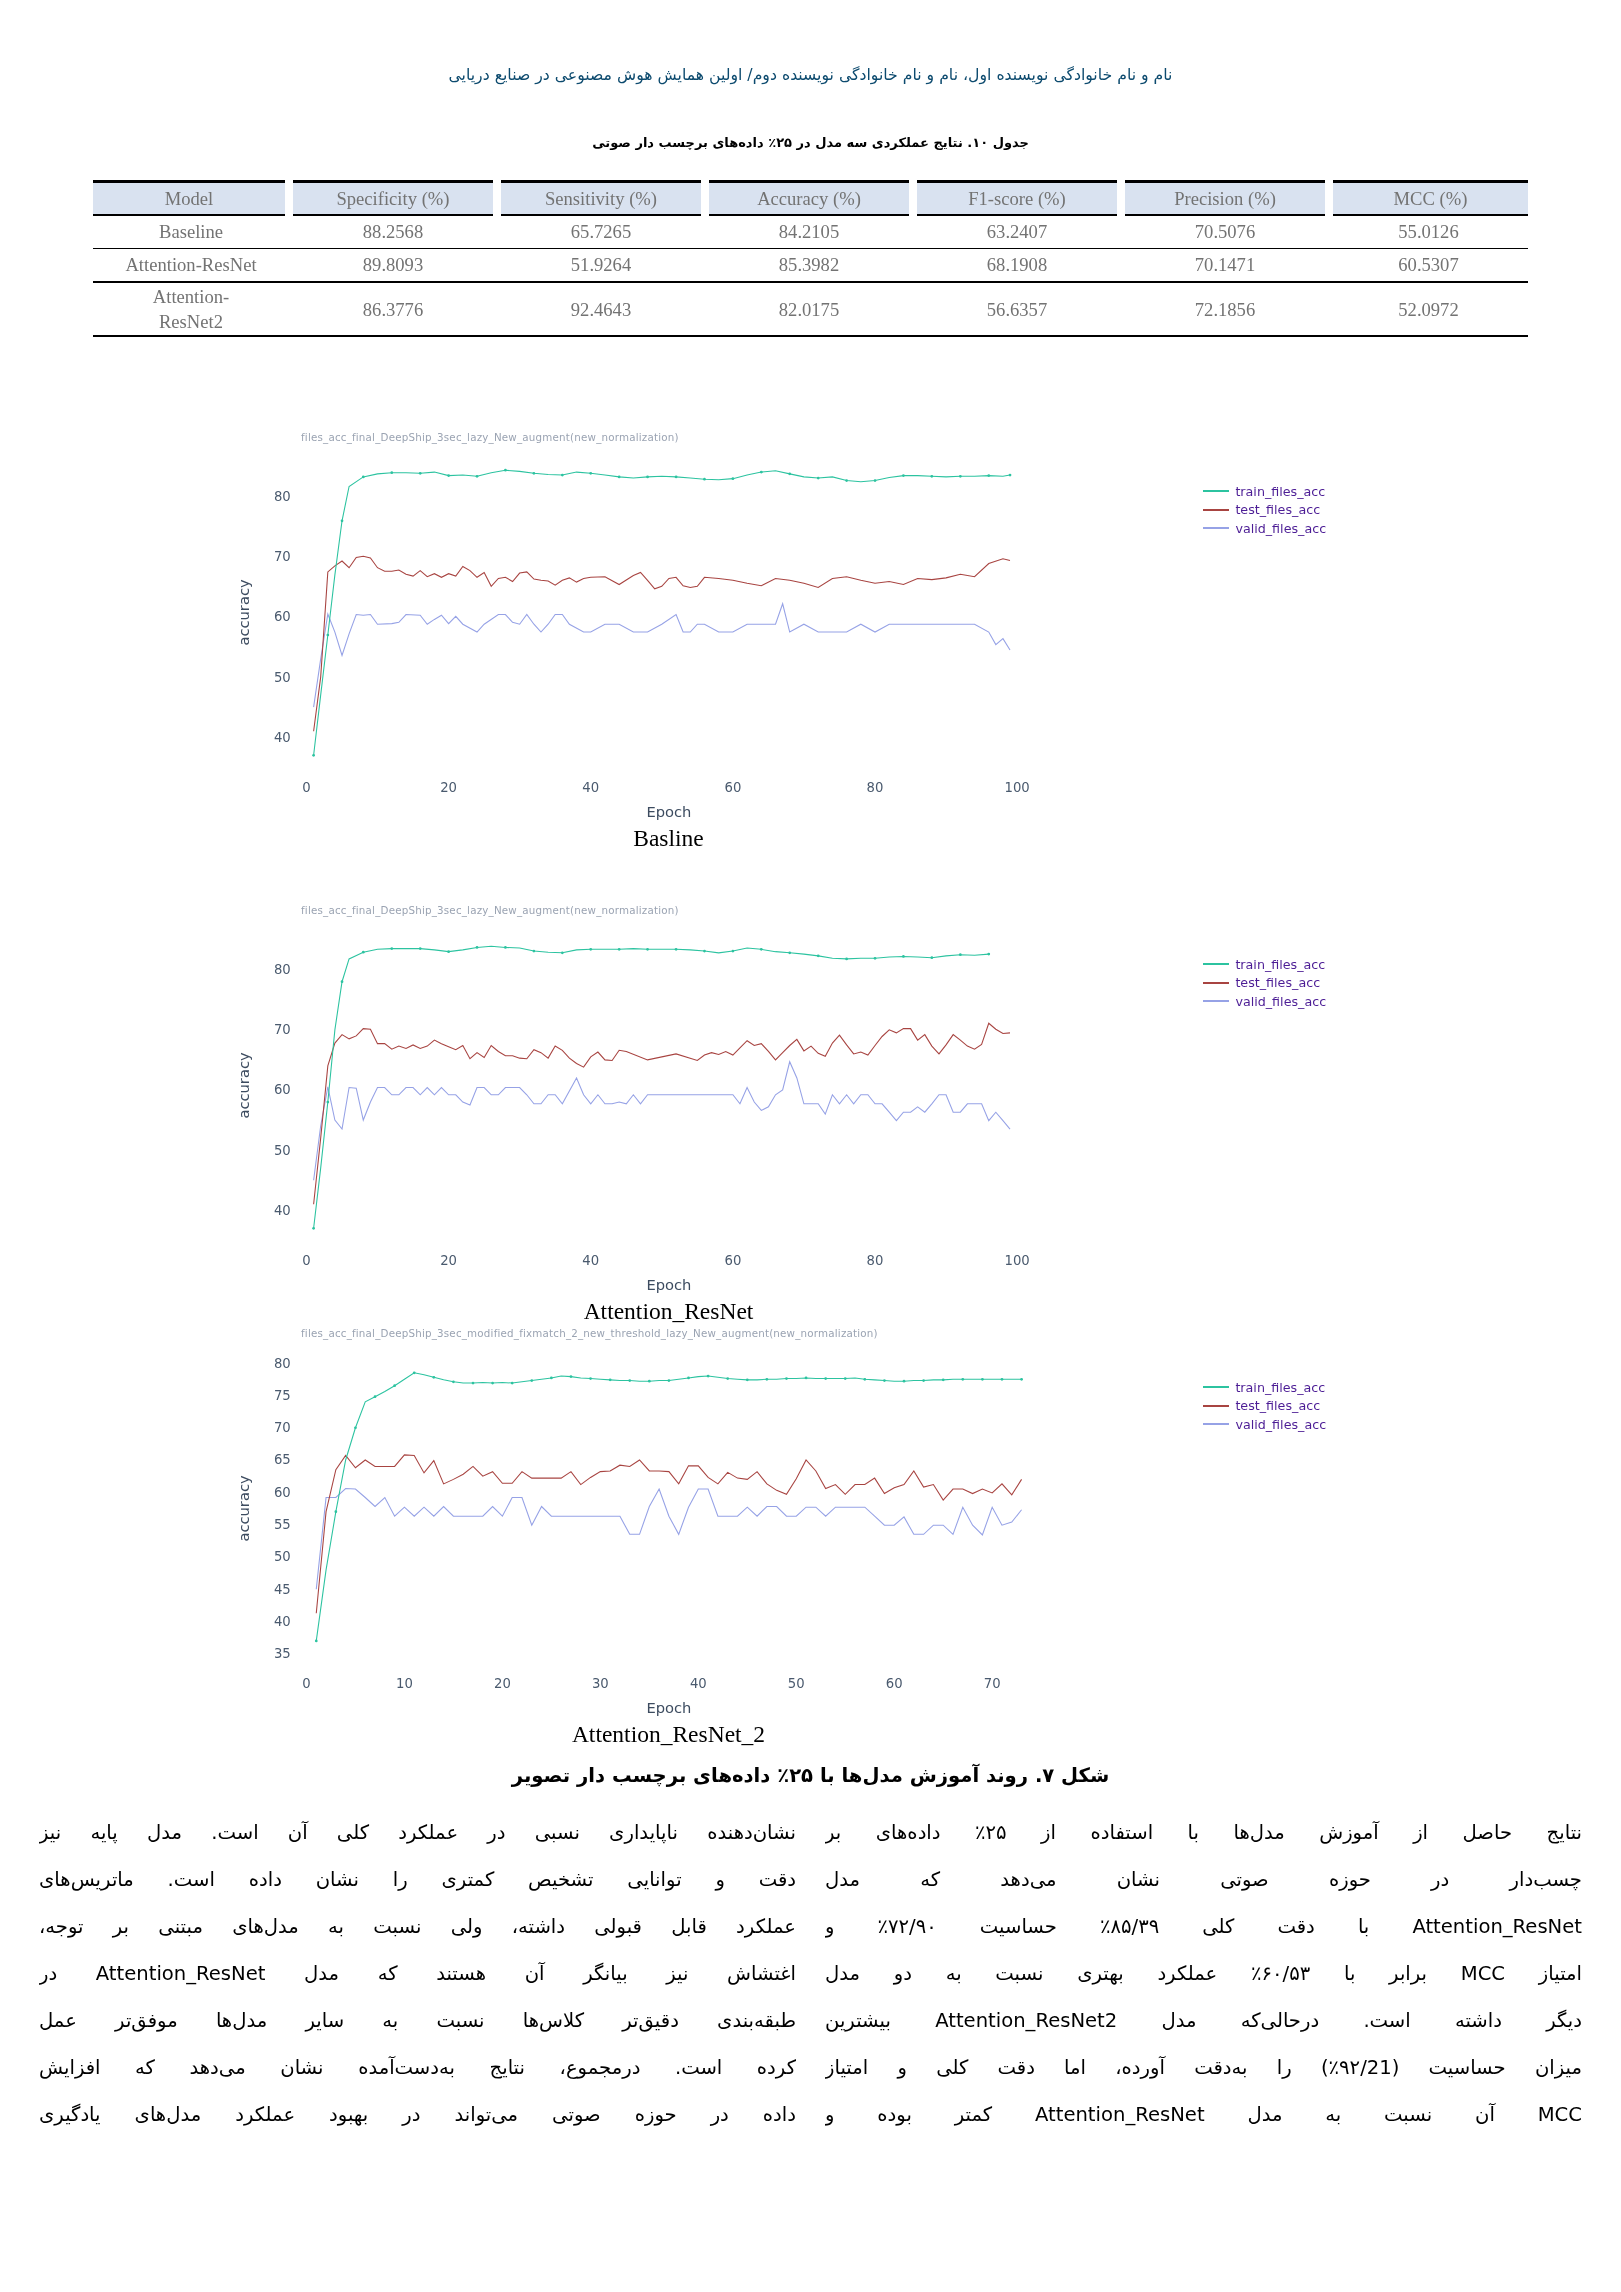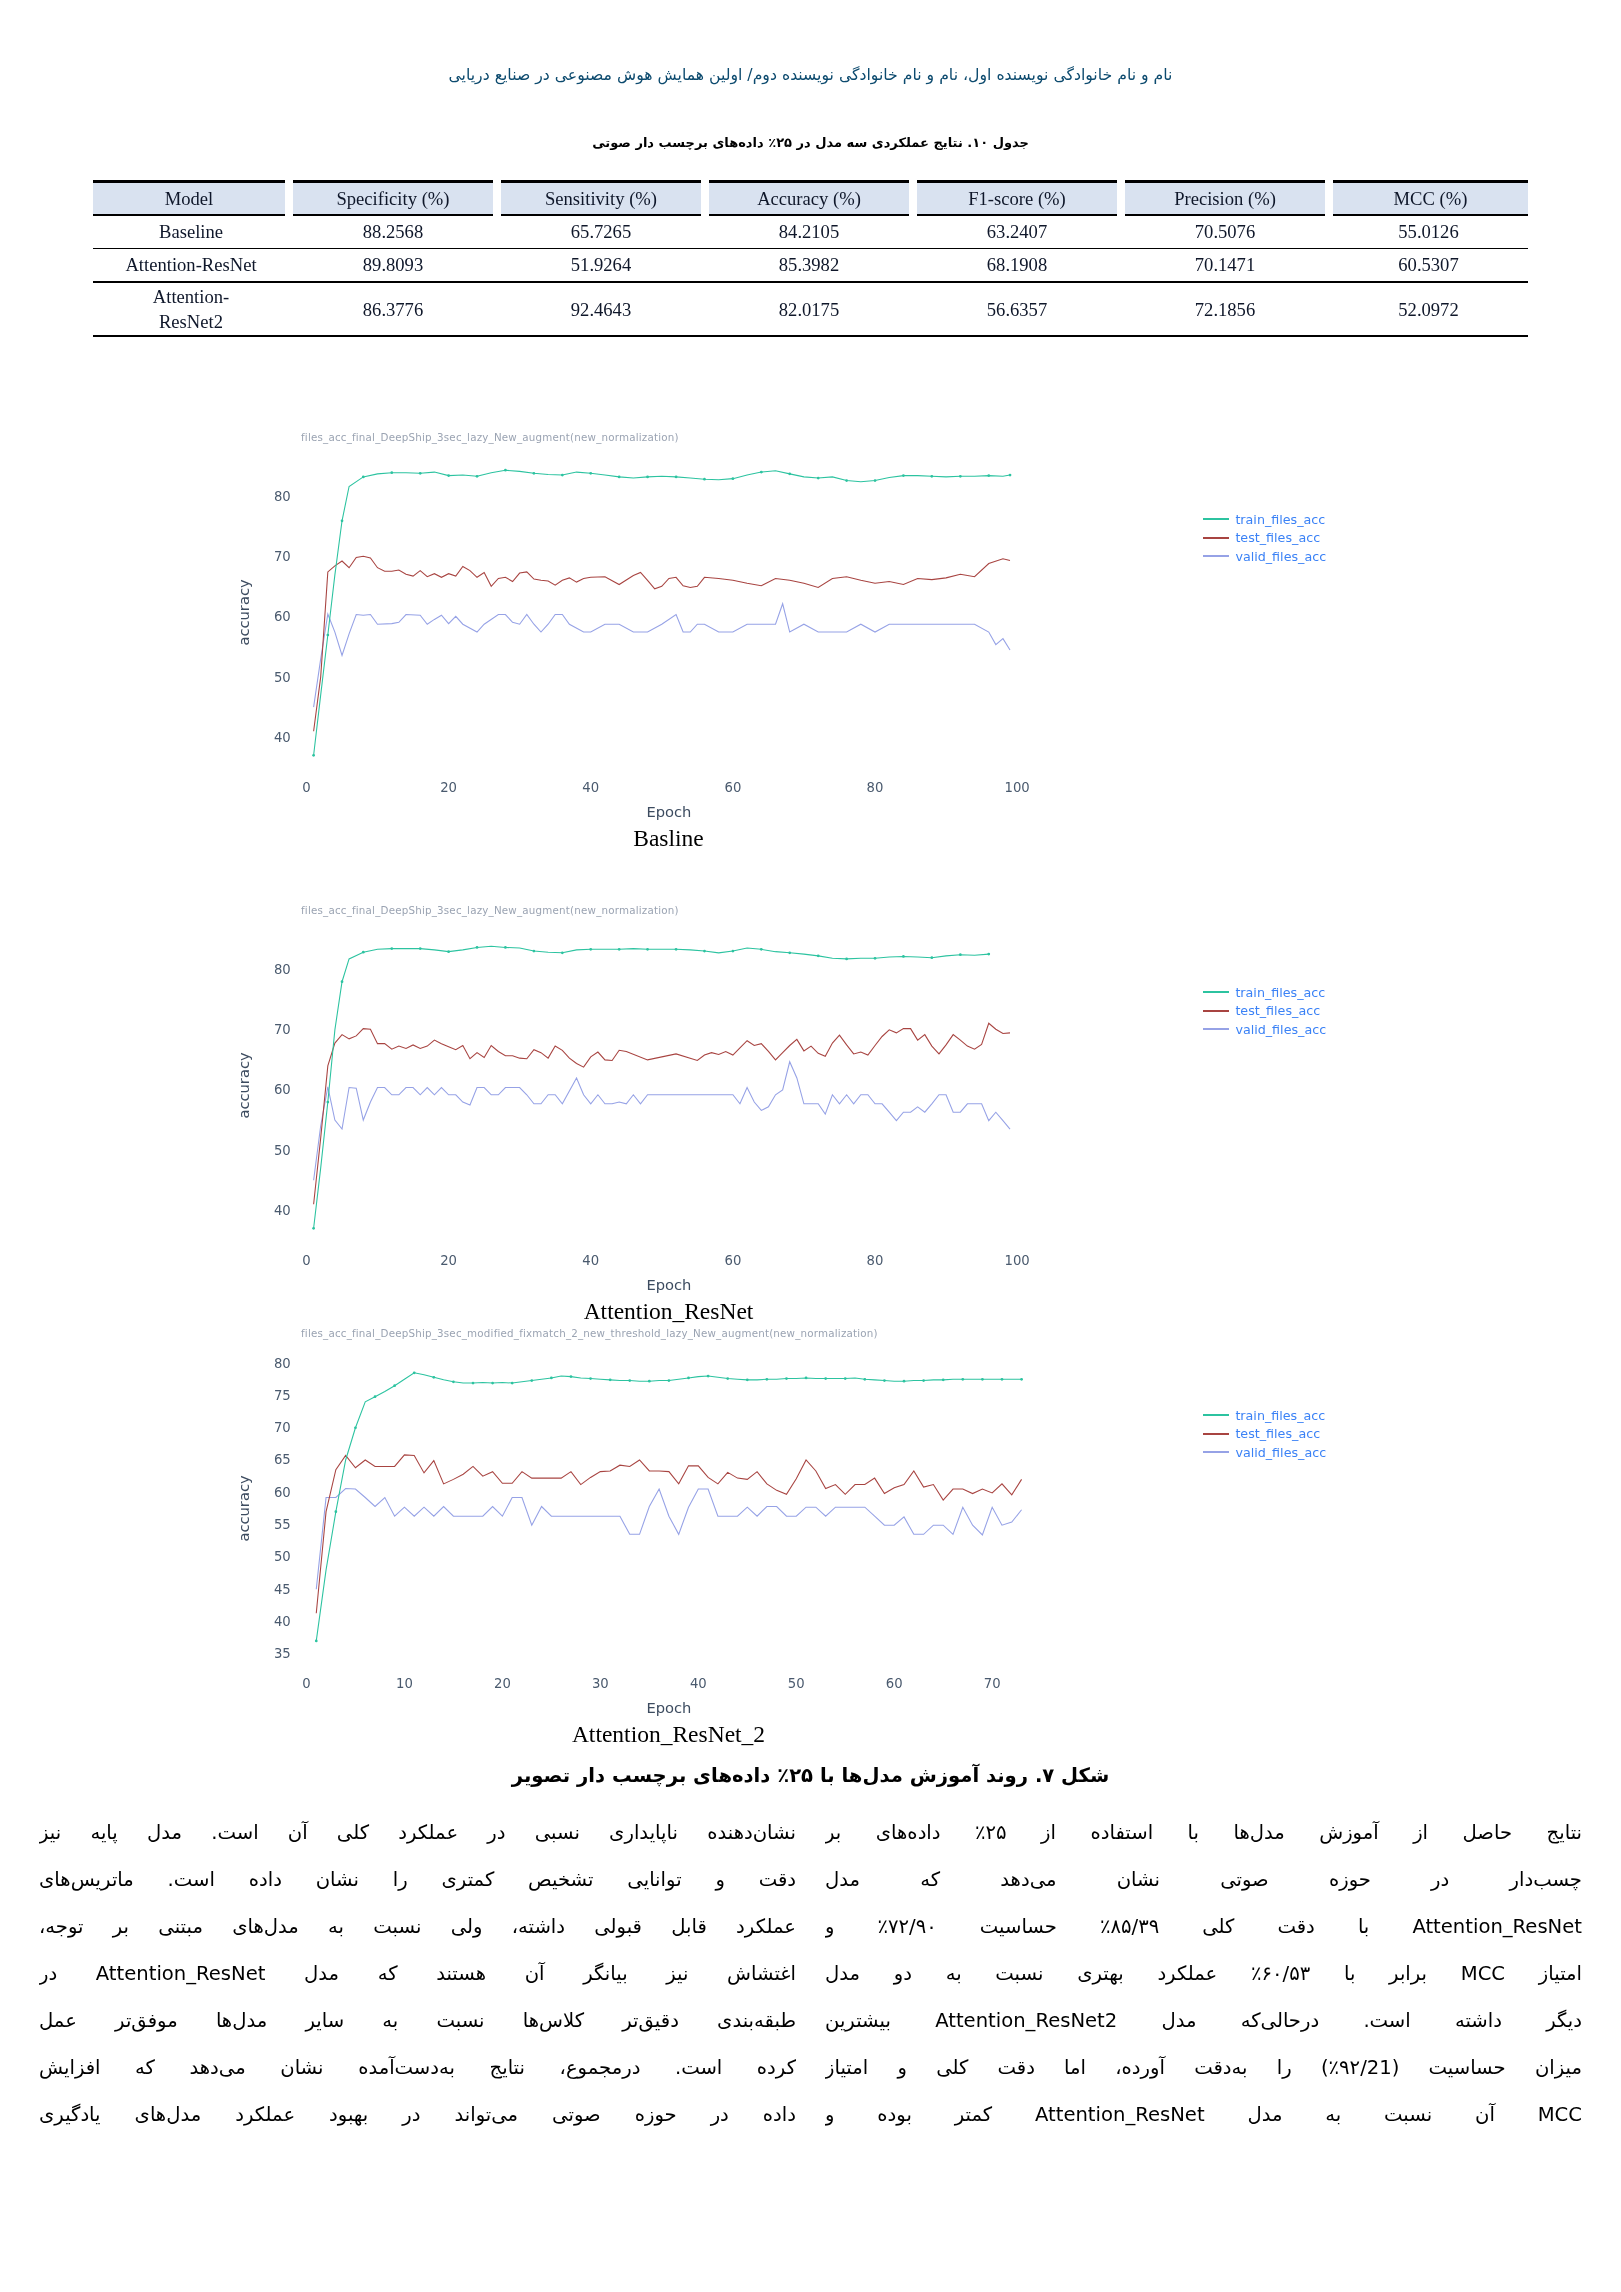--- a/index.html
+++ b/index.html
@@ -5,39 +5,39 @@
   html,body{margin:0;padding:0;background:#fff;}
   .page{position:relative;width:1621px;height:2293px;background:#fff;overflow:hidden;}
 
   .running-head{position:absolute;top:65px;left:0;width:100%;text-align:center;direction:rtl;
     font-family:"DejaVu Sans",sans-serif;font-size:15.7px;color:#0c4a6e;}
 
   .table-caption{position:absolute;top:135px;left:0;width:100%;text-align:center;direction:rtl;
     font-family:"DejaVu Sans",sans-serif;font-size:13px;font-weight:bold;color:#000;}
 
   table.results{position:absolute;top:180px;left:93px;width:1434px;border-collapse:collapse;
-    table-layout:fixed;font-family:"Liberation Serif",serif;font-size:18.6px;color:#0f172a;
+    table-layout:fixed;font-family:"Liberation Serif",serif;font-size:18.6px;color:#737373;
     border-top:3.9px solid #000;border-bottom:2.9px solid #000;}
   table.results thead tr{border-bottom:2.5px solid #000;}
   table.results tbody tr:nth-child(1){border-bottom:1.5px solid #000;}
   table.results tbody tr:nth-child(2){border-bottom:2.5px solid #000;}
   table.results th{background:#d9e2f0;font-weight:normal;height:29px;text-align:center;
     border-left:8.8px solid #fff;border-right:8.8px solid #fff;}
   table.results th:first-child{border-left:none;}
   table.results th:last-child{border-right:none;margin-top:14px;}
   table.results td{height:30px;text-align:center;white-space:pre-line;line-height:1.35;}
 
   .chart{position:absolute;left:223px;width:1186px;height:461px;}
   .chart .ctitle{position:absolute;left:78px;top:2px;font-family:"DejaVu Sans",sans-serif;
     font-size:10.3px;color:#9aa3b2;letter-spacing:0.2px;}
   .chart svg{position:absolute;left:0;top:13.7px;}
   .tick{font-family:"DejaVu Sans",sans-serif;font-size:13.5px;fill:#4a5a6e;}
   .axlab{font-family:"DejaVu Sans",sans-serif;font-size:15px;fill:#3d4c60;}
   .legend{position:absolute;left:980px;top:53px;font-family:"DejaVu Sans",sans-serif;
-    font-size:12.7px;color:#3b82f6;margin-top:28px;}
+    font-size:12.7px;color:#4c1d95;}
   .lgd-item{display:flex;align-items:center;height:18.6px;}
   .lgd-line{display:inline-block;width:25.5px;height:2px;margin-right:6.9px;}
   .ccaption{position:absolute;left:83px;width:725px;top:396px;text-align:center;
     font-family:"Liberation Serif",serif;font-size:23.5px;color:#000;}
 
   .fig-caption{position:absolute;top:1764px;left:0;width:100%;text-align:center;direction:rtl;
     font-family:"DejaVu Sans",sans-serif;font-size:19.6px;font-weight:bold;color:#000;}
 
   .col{position:absolute;top:1809px;width:757px;direction:rtl;font-family:"DejaVu Sans",sans-serif;
     font-size:19.6px;color:#000;}

